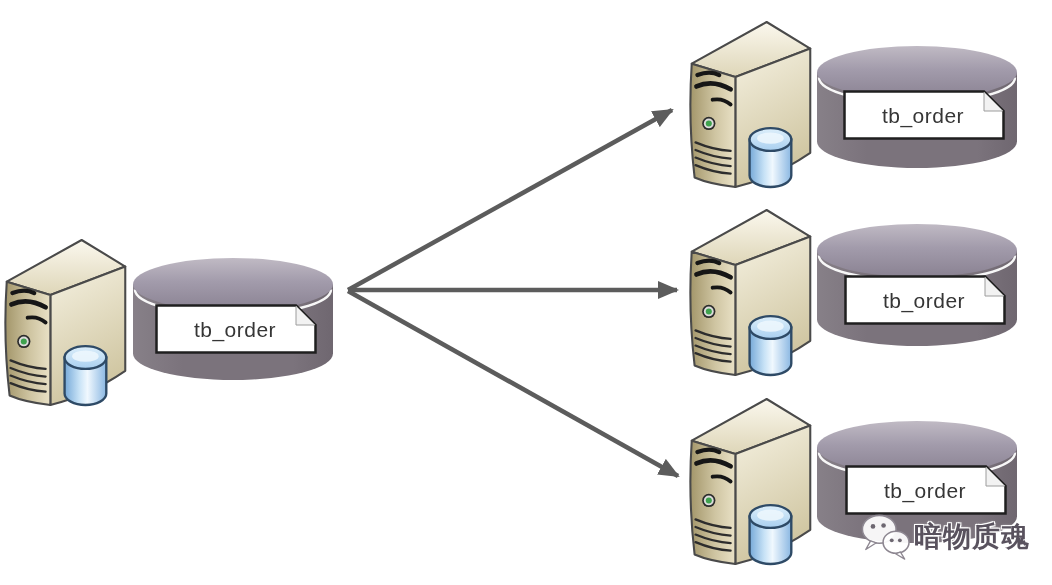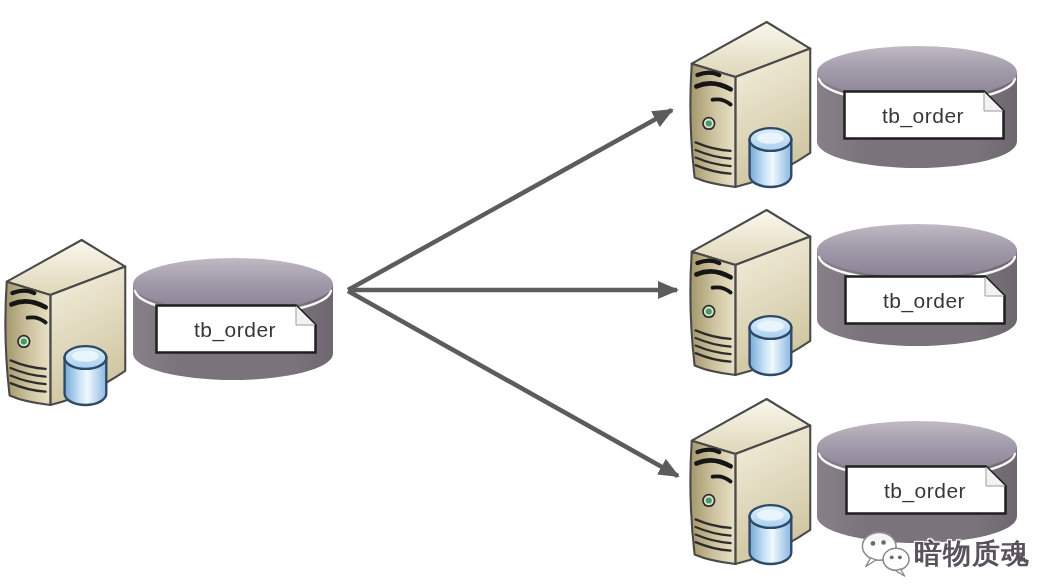--- a/index.html
+++ b/index.html
@@ -8,21 +8,21 @@
     overflow:hidden;font-family:"Liberation Sans",sans-serif;
   }
   .canvas svg{position:absolute;display:block;}
   .defs-svg{width:0;height:0;position:absolute;}
   .node{display:contents;}
   .dblabel text{
     font-family:"Liberation Sans",sans-serif;
     font-size:21px;fill:#363636;letter-spacing:0.5px;
   }
   .watermark{
-    position:absolute;left:860px;top:512px;display:flex;align-items:center;gap:4px;margin-top:17px;
+    position:absolute;left:860px;top:512px;display:flex;align-items:center;gap:4px;
   }
   .watermark .wm-text{
     font-size:28px;font-weight:bold;color:#59525e;letter-spacing:1px;
     text-shadow:-1px -1px 0 #fff,1px -1px 0 #fff,-1px 1px 0 #fff,1px 1px 0 #fff,0 0 3px #fff;
     white-space:nowrap;
   }
   .watermark svg{position:static;}
 </style>
 </head>
 <body>

